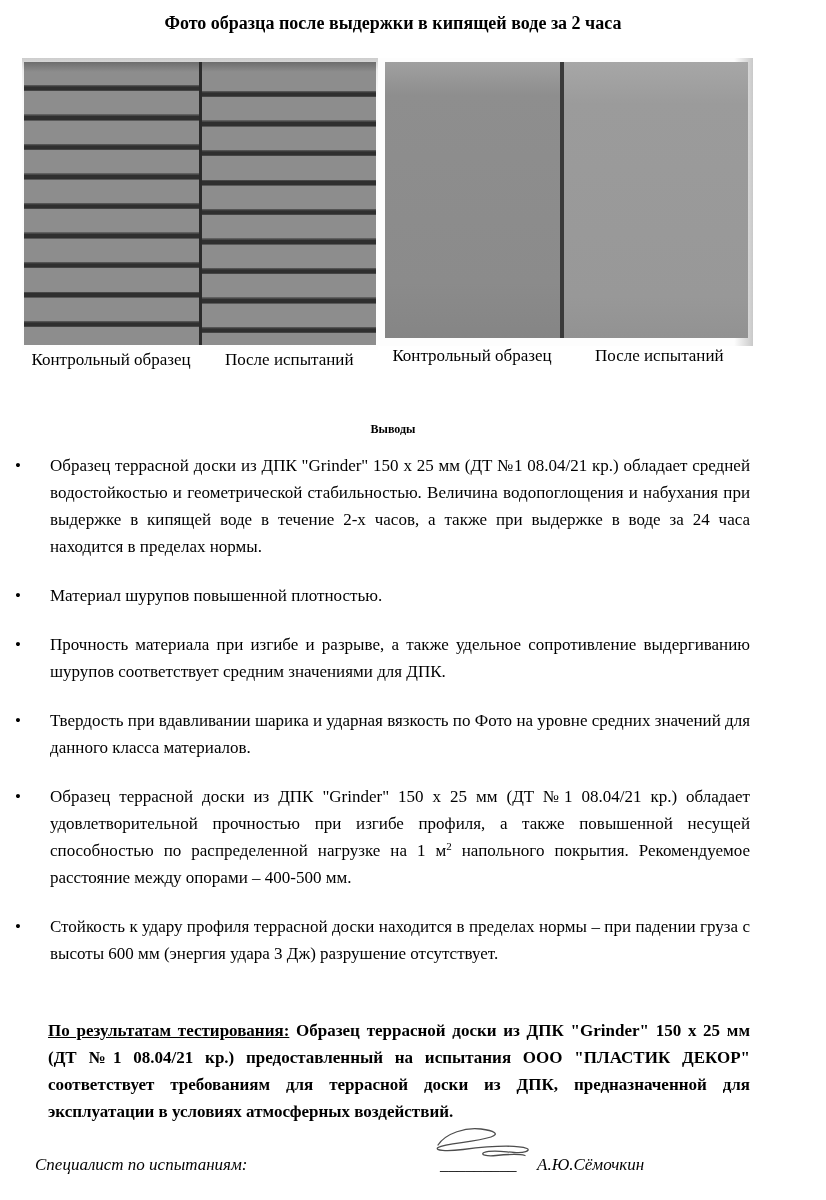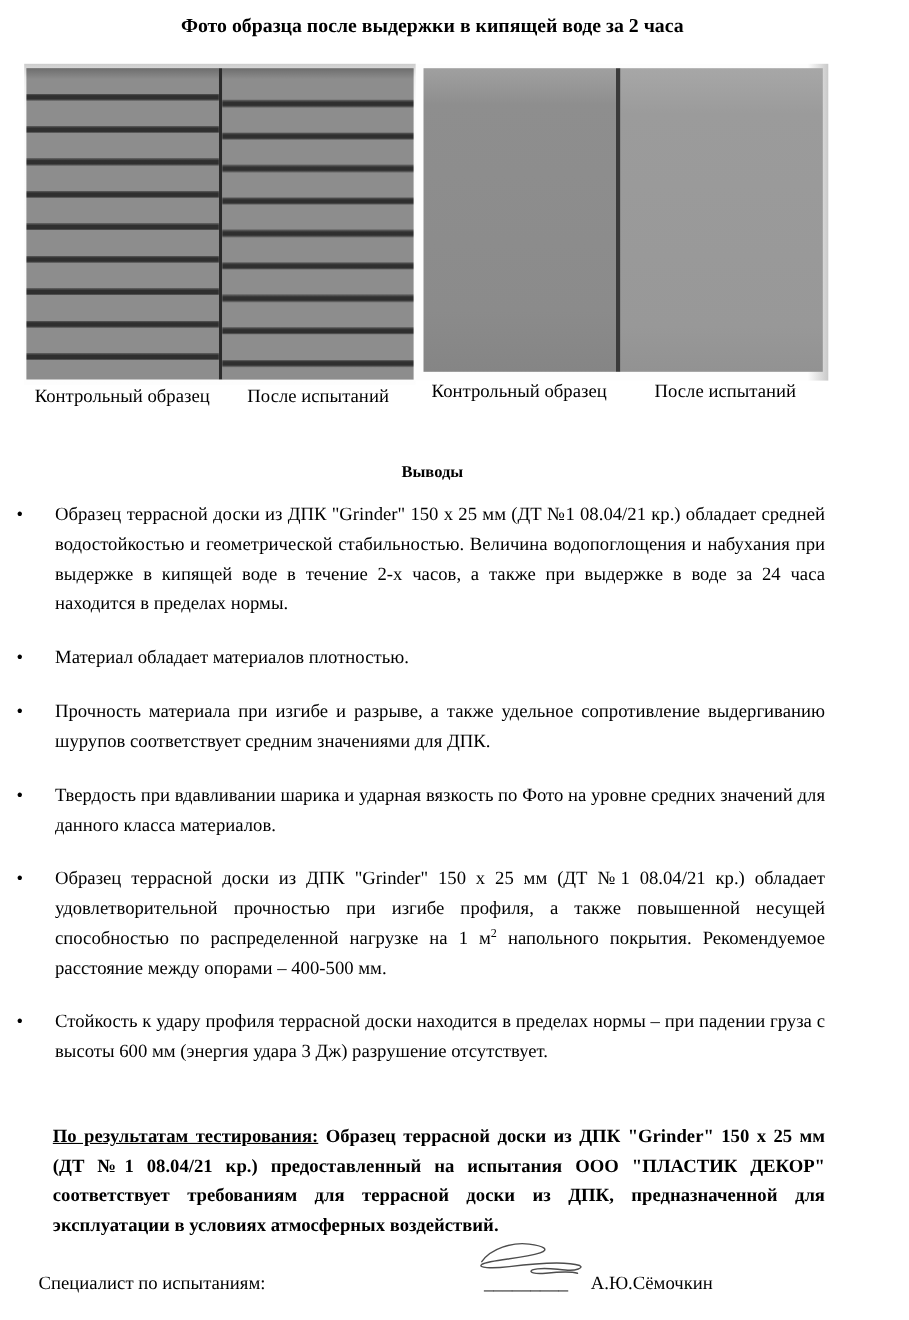--- a/index.html
+++ b/index.html
@@ -40,40 +40,40 @@
   }
   .g-b { background-position: 0 0, 0 6px; border-left: 3px solid #2b2b2b; }
   .smooth-a { background: linear-gradient(180deg, #a0a0a0, #8e8e8e 12%, #8b8b8b 80%, #858585); }
   .smooth-b { flex: 1.05; border-left: 4px solid #3a3a3a;
               background: linear-gradient(180deg, #a7a7a7, #9b9b9b 15%, #989898 85%, #929292); }
   .captions { display: flex; font-size: 17px; }
   .captions span { flex: 1; text-align: center; }
   
   .conclusions-heading {
     margin: 52px 0 0 0; text-align: center;
-    font-size: 15px; font-weight: bold;
+    font-size: 12px; font-weight: bold;
   }
   .bullets {
     list-style: none; margin: 15px 0 0 0; padding: 0 36px 0 15px;
     font-size: 17px; line-height: 27px;
   }
   .bullets li { display: flex; margin-bottom: 22px; }
   .bullets li:last-child { margin-bottom: 0; }
   .bullet-glyph { width: 35px; flex: 0 0 35px; }
   .bullet-text { flex: 1; text-align: justify; }
   sup { font-size: 11px; line-height: 0; vertical-align: 6px; }
   
   .summary {
     margin: 50px 36px 0 48px; font-size: 17px; line-height: 27px;
     text-align: justify;
     font-weight: bold;
   }
   .u { text-decoration: underline; }
   
-  .signature-block { margin: 30px 36px 0 35px; font-size: 17px; }
+  .signature-block { margin: 30px 36px 0 35px; font-size: 17px; font-style: italic; }
   .sig-row { display: flex; align-items: baseline; height: 27px; }
   .sig-label { width: 405px; flex: 0 0 405px; }
   .sig-line-wrap { position: relative; width: 96px; flex: 0 0 96px; }
   .sig-line { white-space: nowrap; }
   .flourish {
     position: absolute; left: -10px; bottom: 14px;
     width: 110px; height: 36px; pointer-events: none;
   }
   .sig-name { margin-left: 1px; }
 </style>
@@ -112,21 +112,21 @@
 
   <h2 class="conclusions-heading">Выводы</h2>
 
   <ul class="bullets">
     <li>
       <span class="bullet-glyph">•</span>
       <span class="bullet-text">Образец террасной доски из ДПК "Grinder" 150 х 25 мм (ДТ №1 08.04/21 кр.) обладает средней водостойкостью и геометрической стабильностью. Величина водопоглощения и набухания при выдержке в кипящей воде в течение 2-х часов, а также при выдержке в воде за 24 часа находится в пределах нормы.</span>
     </li>
     <li>
       <span class="bullet-glyph">•</span>
-      <span class="bullet-text">Материал обладает материалов плотностью.</span>
+      <span class="bullet-text">Материал шурупов повышенной плотностью.</span>
     </li>
     <li>
       <span class="bullet-glyph">•</span>
       <span class="bullet-text">Прочность материала при изгибе и разрыве, а также удельное сопротивление выдергиванию шурупов соответствует средним значениями для ДПК.</span>
     </li>
     <li>
       <span class="bullet-glyph">•</span>
       <span class="bullet-text">Твердость при вдавливании шарика и ударная вязкость по Фото на уровне средних значений для данного класса материалов.</span>
     </li>
     <li>

